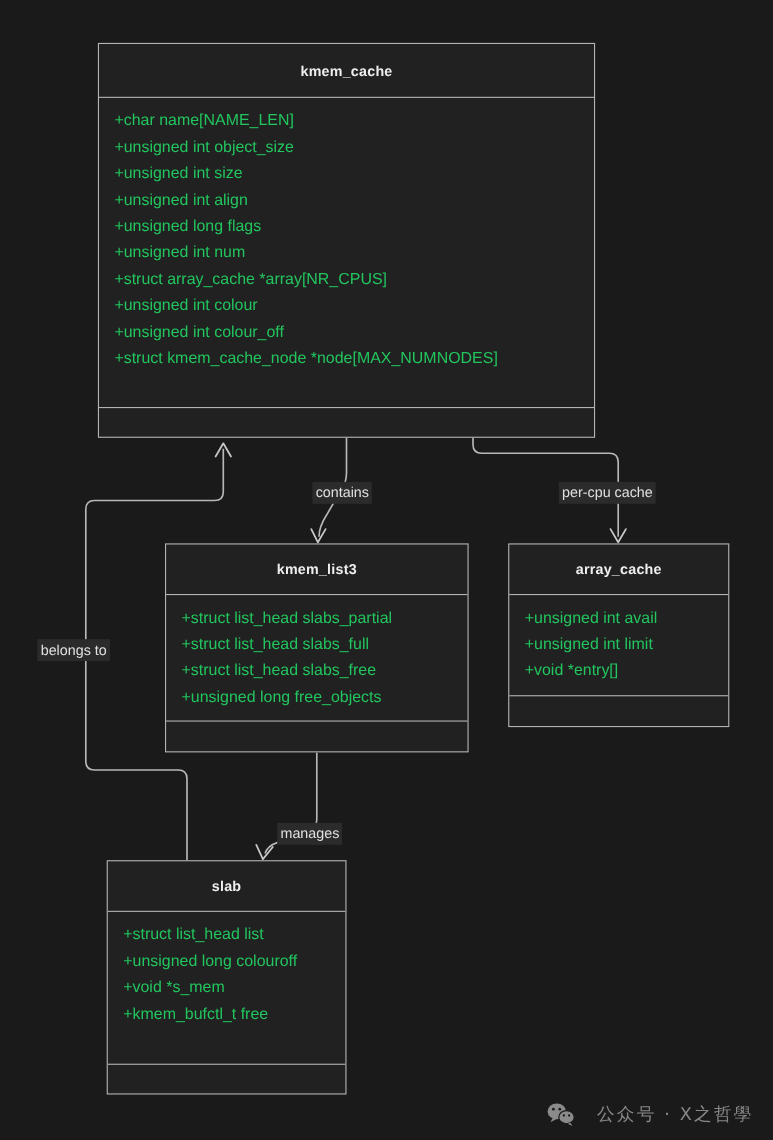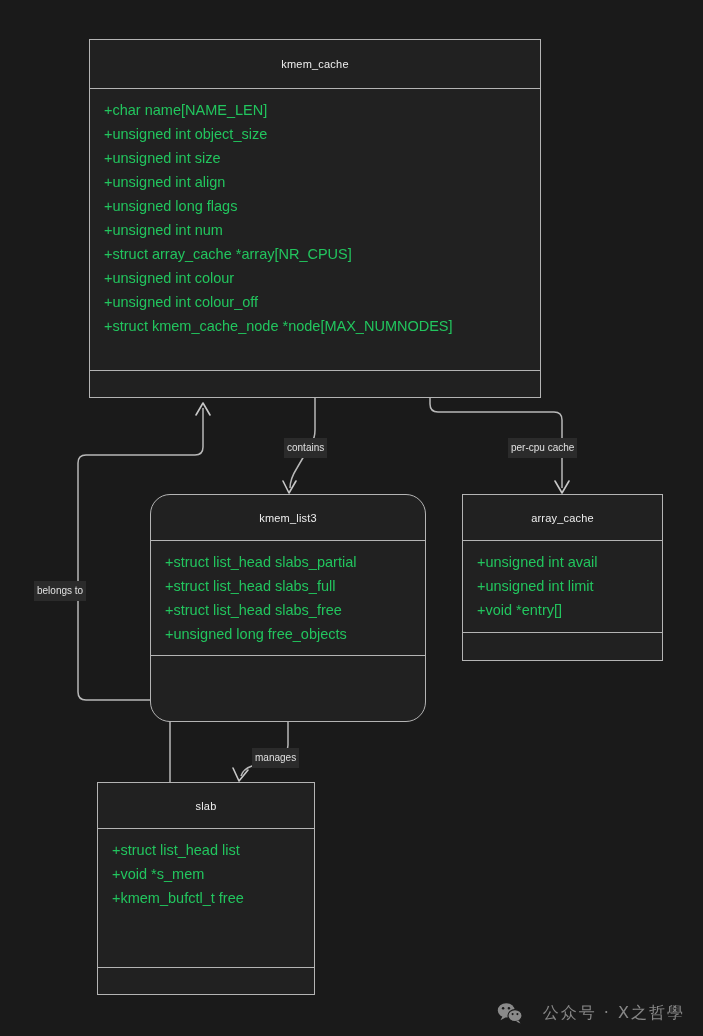--- a/index.html
+++ b/index.html
@@ -20,22 +20,22 @@
     position: absolute;
     box-sizing: border-box;
     background: #212121;
     border: 1.5px solid #b4b4b4;
     z-index: 3;
   }
   .uml-title {
     box-sizing: border-box;
     text-align: center;
     color: #eeeeee;
-    font-weight: normal;
-    font-size: 11px;
+    font-weight: bold;
+    font-size: 13px;
     letter-spacing: 0.2px;
     border-bottom: 1.5px solid #b4b4b4;
     display: flex;
     align-items: center;
     justify-content: center;
   }
   .uml-attrs {
     box-sizing: border-box;
     border-bottom: 1.5px solid #b4b4b4;
     padding: 9px 0 9px 14px;
@@ -47,21 +47,21 @@
     white-space: nowrap;
   }
   .uml-methods {
     box-sizing: border-box;
     height: 26px;
   }
   
   .edge-label {
     position: absolute;
     color: #e0e0e0;
-    font-size: 10px;
+    font-size: 13px;
     line-height: 18px;
     background: #2b2b2b;
     padding: 1px 3px;
     white-space: nowrap;
     z-index: 4;
   }
   
   #edges {
     position: absolute;
     left: 0;
@@ -149,21 +149,21 @@
       <div class="uml-attr">+unsigned long flags</div>
       <div class="uml-attr">+unsigned int num</div>
       <div class="uml-attr">+struct array_cache *array[NR_CPUS]</div>
       <div class="uml-attr">+unsigned int colour</div>
       <div class="uml-attr">+unsigned int colour_off</div>
       <div class="uml-attr">+struct kmem_cache_node *node[MAX_NUMNODES]</div>
     </div>
     <div class="uml-methods"></div>
   </div>
 
-  <div class="uml-class" style="left:150px; top:494px; width:276px; height:228px;border-radius:20px;">
+  <div class="uml-class" style="left:150px; top:494px; width:276px; height:190px;">
     <div class="uml-title" style="height:46px;">kmem_list3</div>
     <div class="uml-attrs" style="height:115px;">
       <div class="uml-attr">+struct list_head slabs_partial</div>
       <div class="uml-attr">+struct list_head slabs_full</div>
       <div class="uml-attr">+struct list_head slabs_free</div>
       <div class="uml-attr">+unsigned long free_objects</div>
     </div>
     <div class="uml-methods"></div>
   </div>
 
@@ -174,20 +174,21 @@
       <div class="uml-attr">+unsigned int limit</div>
       <div class="uml-attr">+void *entry[]</div>
     </div>
     <div class="uml-methods"></div>
   </div>
 
   <div class="uml-class" style="left:97px; top:782px; width:218px; height:213px;">
     <div class="uml-title" style="height:46px;">slab</div>
     <div class="uml-attrs" style="height:139px;">
       <div class="uml-attr">+struct list_head list</div>
+      <div class="uml-attr">+unsigned long colouroff</div>
       <div class="uml-attr">+void *s_mem</div>
       <div class="uml-attr">+kmem_bufctl_t free</div>
     </div>
     <div class="uml-methods"></div>
   </div>
 
   <div id="watermark">
     <svg class="wechat-icon" width="26" height="22" viewBox="0 0 26 22">
       <ellipse cx="9.2" cy="8.4" rx="8.4" ry="7.2" fill="#cfcfcf"></ellipse>
       <path d="M 5.6 14.2 L 3.4 18.2 L 8.6 15.4 Z" fill="#cfcfcf"></path>

